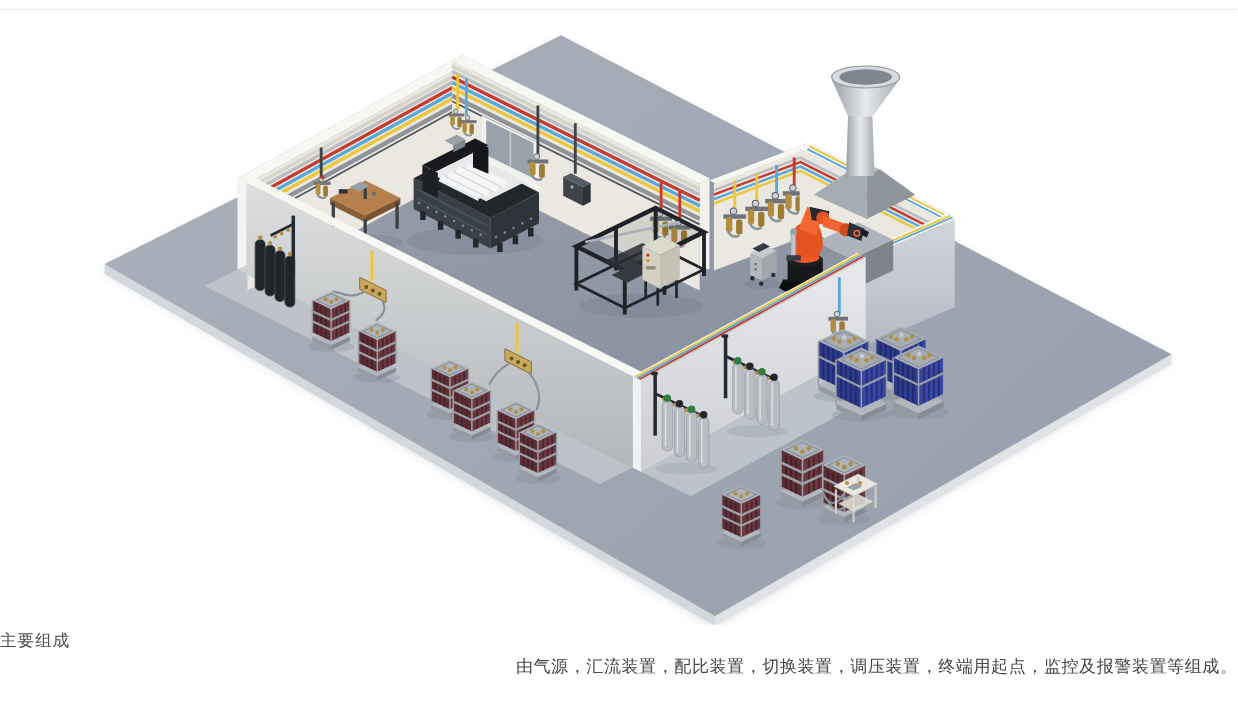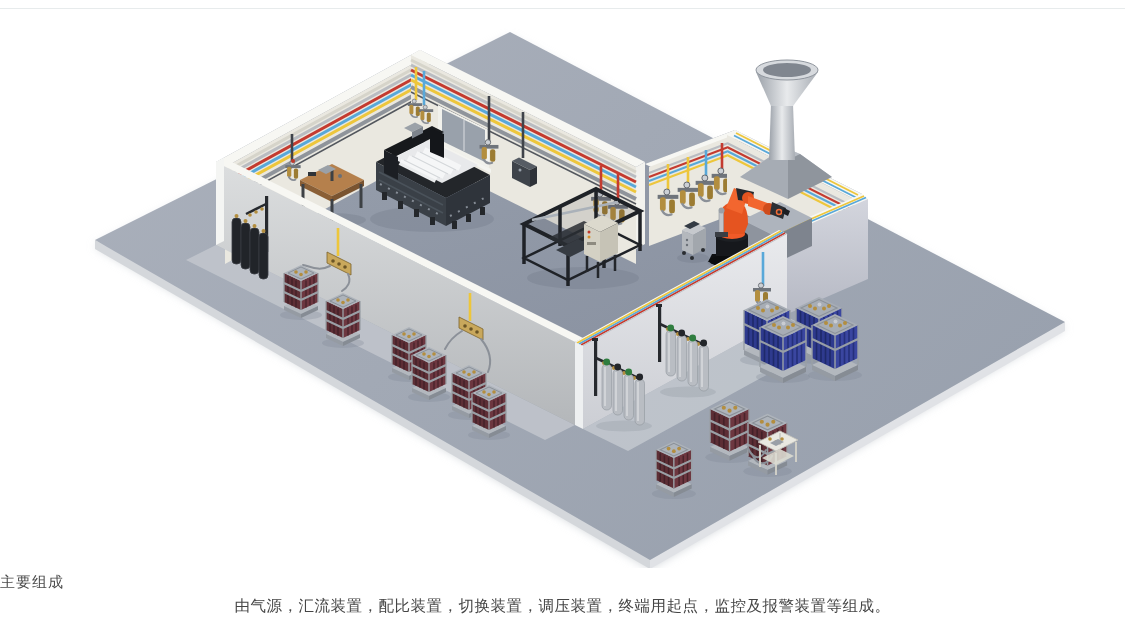--- a/index.html
+++ b/index.html
@@ -10,21 +10,21 @@
     --cyl_black:#212429; --cyl_silver:#b9bdc3; --cap_green:#2f7d3f; --hose:#8b9098;
     --wood:#b5804c; --title_color:#4b4b4b; --desc_color:#454545;
   }
   html,body{margin:0;padding:0;background:#fff;}
   body{font-family:"DejaVu Sans","Liberation Sans",sans-serif;}
   .stage{position:relative;width:1125px;height:638px;background:#fff;overflow:hidden;}
   .topline{position:absolute;top:8px;left:0;width:100%;height:1px;background:var(--divider);}
   svg.scene{position:absolute;top:12px;left:0;}
   .cap-title{position:absolute;top:573px;left:0;width:100%;text-align:left;
     font-size:15px;letter-spacing:1px;color:var(--title_color);}
-  .cap-desc{position:absolute;top:596px;left:0;width:100%;text-align:center;
+  .cap-desc{position:absolute;top:596px;left:0;width:100%;text-align:right;
     font-size:15.5px;letter-spacing:.5px;color:var(--desc_color);}
   .cream{fill:var(--wall_face);} .capw{fill:var(--wall_cap);}
   .pipe{fill:none;stroke-width:3;} .pipe2{fill:none;stroke-width:2.2;} .pipe3{fill:none;stroke-width:1.7;}
   .sSl{stroke:var(--pipe_silver);} .sRd{stroke:var(--pipe_red);} .sBl{stroke:var(--pipe_blue);} .sYl{stroke:var(--pipe_yellow);}
   .hose{fill:none;stroke:var(--hose);stroke-width:2;stroke-linecap:round;}
   .brassf{fill:var(--brass);}
   .drop{fill:none;stroke-width:2.6;}
 </style>
 </head>
 <body>

